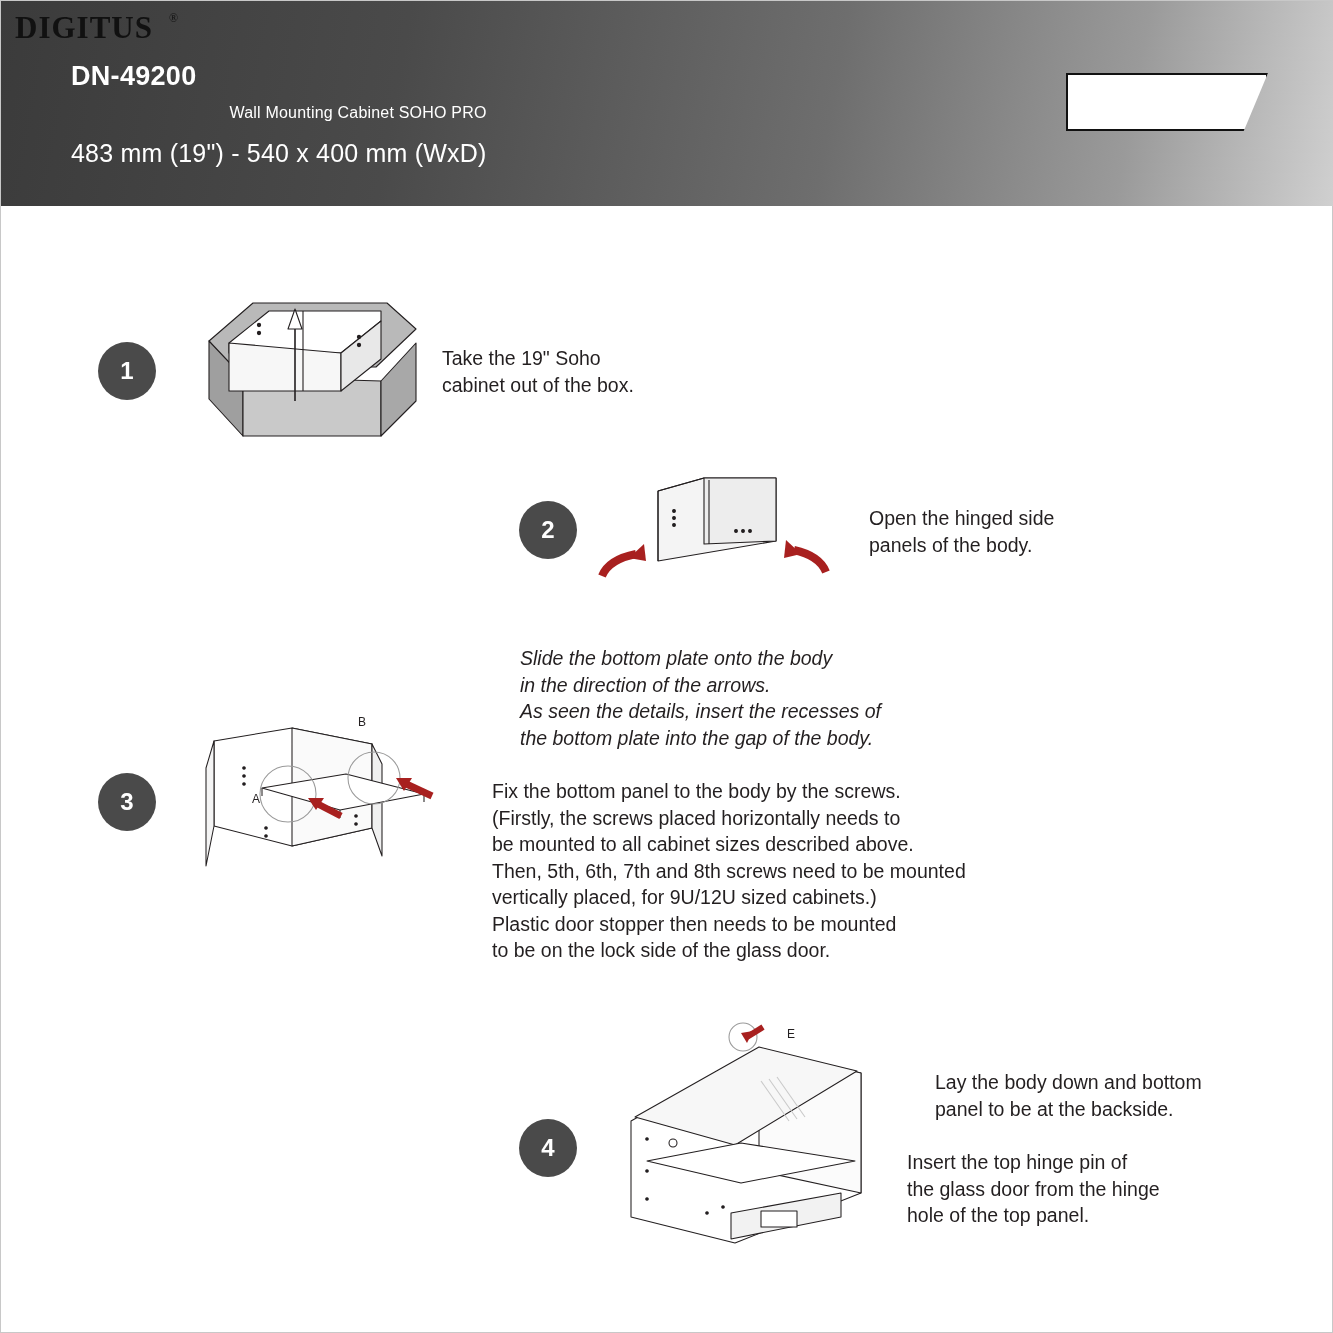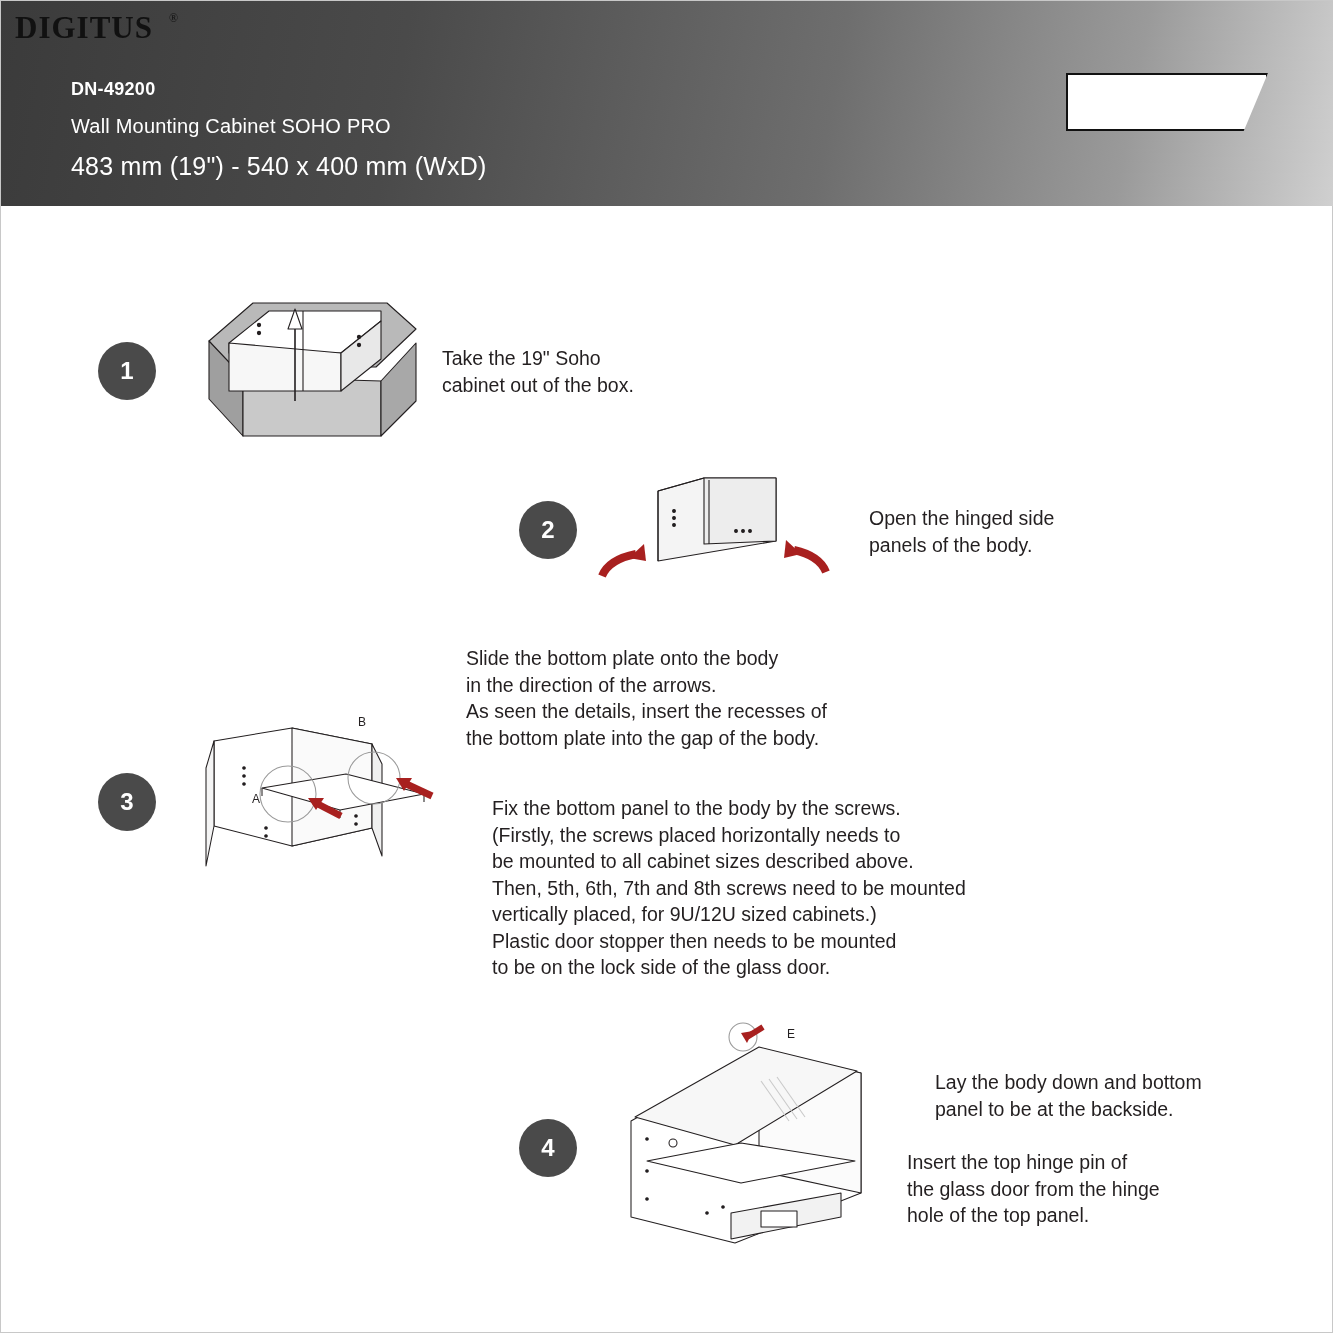--- a/index.html
+++ b/index.html
@@ -30,31 +30,31 @@
     height: 205px;
     background: linear-gradient(100deg, #3b3b3b 0%, #4a4a4a 30%, #6e6e6e 62%, #9a9a9a 84%, #d0d0d0 100%);
   }
   .header-texts {
     position: absolute;
     left: 70px;
     top: 58px;
     color: #ffffff;
   }
   .hdr-code {
-    font-size: 18px;
+    font-size: 27px;
     font-weight: bold;
     letter-spacing: 0.3px;
     line-height: 34px;
-    margin-top: 13px;
   }
   .hdr-title {
-    font-size: 20px;
+    font-size: 16px;
     font-weight: normal;
     line-height: 40px;
     letter-spacing: 0.2px;
+    text-align: right;
   }
   .hdr-dims {
     font-size: 25px;
     font-weight: normal;
     line-height: 40px;
     letter-spacing: 0.2px;
   }
   .logo-box {
     position: absolute;
     right: 66px;
@@ -222,25 +222,25 @@
       <circle cx="70" cy="122" r="1.3" fill="#231f20"></circle>
       <circle cx="70" cy="130" r="1.3" fill="#231f20"></circle>
       <circle cx="160" cy="110" r="1.3" fill="#231f20"></circle>
       <circle cx="160" cy="118" r="1.3" fill="#231f20"></circle>
     </g>
   </svg>
 
   <div class="caplabel" style="left:251px; top:791px;">A</div>
   <div class="caplabel" style="left:357px; top:714px;">B</div>
 
-  <div class="steptext" style="left:465px; top:644px; width:560px;">Slide the bottom plate onto the body
+  <div class="steptext" style="left:519px; top:644px; width:560px;font-style:italic;">Slide the bottom plate onto the body
 in the direction of the arrows.
 As seen the details, insert the recesses of
 the bottom plate into the gap of the body.</div>
-  <div class="steptext" style="left:491px; top:794px; width:580px;">Fix the bottom panel to the body by the screws.
+  <div class="steptext" style="left:491px; top:777px; width:580px;">Fix the bottom panel to the body by the screws.
 (Firstly, the screws placed horizontally needs to
 be mounted to all cabinet sizes described above.
 Then, 5th, 6th, 7th and 8th screws need to be mounted
 vertically placed, for 9U/12U sized cabinets.)
 Plastic door stopper then needs to be mounted
 to be on the lock side of the glass door.</div>
 
   <div class="badge" style="left:518px; top:1118px;">
     <span>4</span>
   </div>

